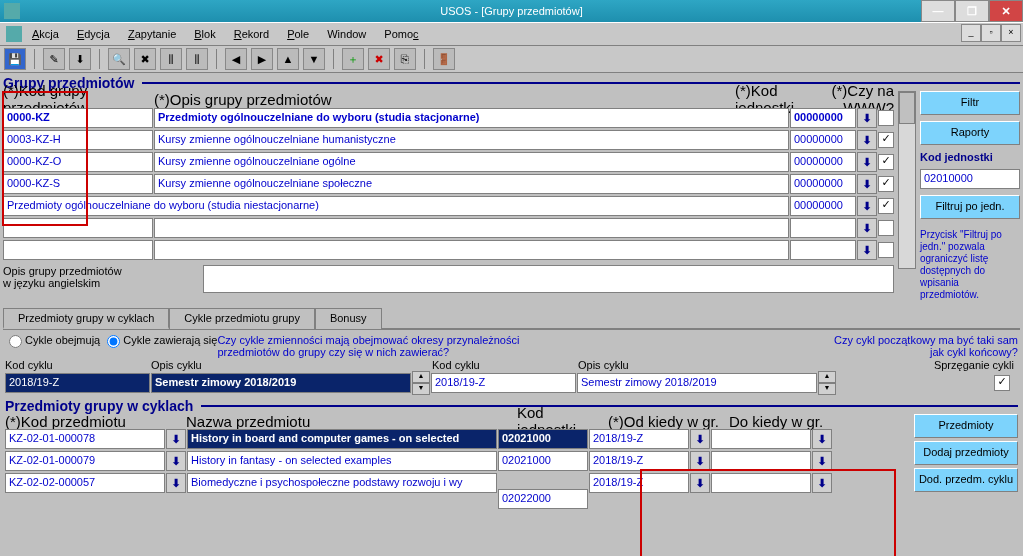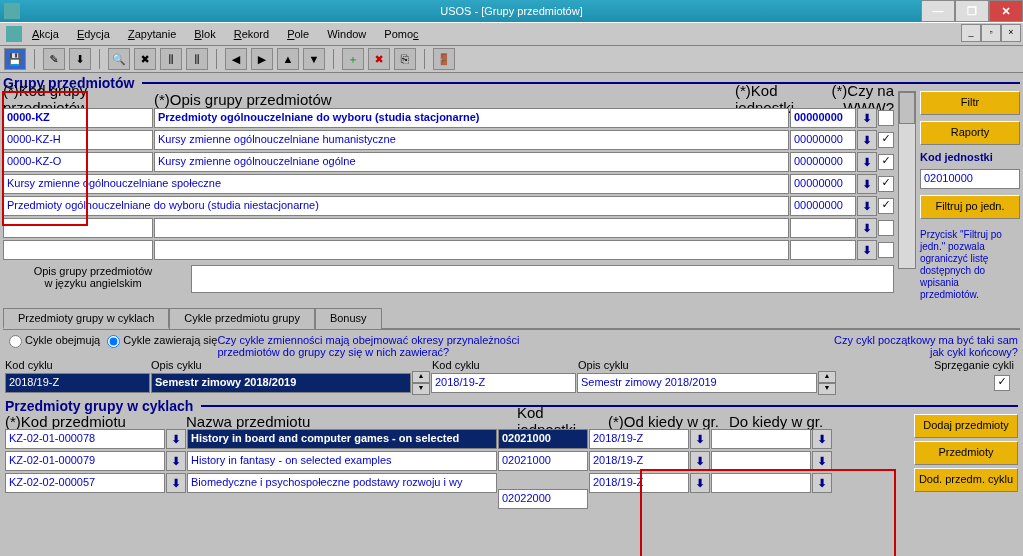--- a/index.html
+++ b/index.html
@@ -19,21 +19,21 @@
   .workspace{background:#c0c0c0;padding:2px 3px 3px 3px;height:calc(556px - 22px - 22px - 26px - 6px);overflow:hidden;}
   .section-title{color:#00008b;font-weight:bold;font-size:14px;display:flex;align-items:center;gap:4px;}
   .section-title .hr{flex:1;height:2px;background:#00008b;margin-left:4px;}
   .colhdr{font-size:15px;}
   .row{display:flex;gap:1px;align-items:center;height:22px;}
   .cell{background:#fff;border:1px solid #808080;height:20px;box-sizing:border-box;color:#0000cc;padding:2px 3px;overflow:hidden;white-space:nowrap;}
   .dd{width:20px;height:20px;background:#d0d0d0;border:1px solid #808080;display:flex;align-items:center;justify-content:center;color:#00008b;font-weight:bold;box-sizing:border-box;}
   .chk{width:14px;height:14px;border:1px solid #808080;background:#fff;display:inline-block;}
   .chk.on::after{content:"✓";display:block;font-size:11px;line-height:11px;text-align:center;}
   .rightpanel{width:100px;display:flex;flex-direction:column;gap:6px;align-items:stretch;}
-  .btn3d{background:#eab308;border:1px solid #808080;border-top-color:#fff;border-left-color:#fff;height:22px;text-align:center;line-height:20px;}
+  .btn3d{background:#7dd3fc;border:1px solid #808080;border-top-color:#fff;border-left-color:#fff;height:22px;text-align:center;line-height:20px;}
   .blue-hint{color:#0000cc;font-size:10px;line-height:12px;margin-top:4px;}
   .tabbar{display:flex;border-bottom:2px solid #808080;margin-top:6px;}
   .tab{border:1px solid #808080;border-bottom:none;background:#c0c0c0;padding:3px 14px;position:relative;top:1px;font-size:11px;}
   .tab.active{background:#c0c0c0;border-bottom:2px solid #c0c0c0;z-index:2;}
   .subtext-blue{color:#0000cc;font-size:11px;}
   .spin{display:flex;flex-direction:column;}
   .spin div{width:16px;height:10px;background:#d0d0d0;border:1px solid #808080;font-size:7px;text-align:center;line-height:8px;}
   .sel{background:#0a246a;color:#fff;}
   .redbox{border:2px solid #cc0000;position:absolute;pointer-events:none;}
   .scrolltrack{width:16px;background:#d8d8d8;border:1px solid #808080;position:relative;}
@@ -115,34 +115,35 @@
 
       <div id="rows1">
           <div class="row">
             <div class="cell" style="width:150px;font-weight:bold;">0000-KZ</div>
             <div class="cell" style="flex:1;font-weight:bold;">Przedmioty ogólnouczelniane do wyboru (studia stacjonarne)</div>
             <div class="cell" style="width:66px;font-weight:bold;">00000000</div>
             <div class="dd">⬇</div>
             <span class="chk "></span>
           </div>
           <div class="row">
-            <div class="cell" style="width:150px;">0000-KZ-H</div>
+            <div class="cell" style="width:150px;">0003-KZ-H</div>
             <div class="cell" style="flex:1;">Kursy zmienne ogólnouczelniane humanistyczne</div>
             <div class="cell" style="width:66px;">00000000</div>
             <div class="dd">⬇</div>
             <span class="chk on"></span>
           </div>
           <div class="row">
             <div class="cell" style="width:150px;">0000-KZ-O</div>
             <div class="cell" style="flex:1;">Kursy zmienne ogólnouczelniane ogólne</div>
             <div class="cell" style="width:66px;">00000000</div>
             <div class="dd">⬇</div>
             <span class="chk on"></span>
           </div>
           <div class="row">
+            <div class="cell" style="width:150px;">0000-KZ-S</div>
             <div class="cell" style="flex:1;">Kursy zmienne ogólnouczelniane społeczne</div>
             <div class="cell" style="width:66px;">00000000</div>
             <div class="dd">⬇</div>
             <span class="chk on"></span>
           </div>
           <div class="row">
             <div class="cell" style="flex:1;">Przedmioty ogólnouczelniane do wyboru (studia niestacjonarne)</div>
             <div class="cell" style="width:66px;">00000000</div>
             <div class="dd">⬇</div>
             <span class="chk on"></span>
@@ -157,21 +158,21 @@
           <div class="row">
             <div class="cell" style="width:150px;"></div>
             <div class="cell" style="flex:1;"></div>
             <div class="cell" style="width:66px;"></div>
             <div class="dd">⬇</div>
             <span class="chk "></span>
           </div>
         </div>
 
       <div style="display:flex;margin-top:4px;">
-        <div style="width:180px;text-align:center;padding-right:8px;white-space:pre-line;line-height:12px;">Opis grupy przedmiotów
+        <div style="width:180px;text-align:left;padding-right:20px;white-space:pre-line;line-height:12px;">Opis grupy przedmiotów
 w języku angielskim</div>
         <div class="cell" style="flex:1;height:28px;color:#000;"></div>
       </div>
     </div>
 
     <div class="scrolltrack" style="height:176px;">
       <div class="thumb"></div>
     </div>
 
     <div class="rightpanel">
@@ -266,20 +267,20 @@
               <div class="cell " style="width:310px;">Biomedyczne i psychospołeczne podstawy rozwoju i wy</div>
               <div class="cell " style="width:90px;margin-top:32px;">02022000</div>
               <div class="cell" style="width:100px;">2018/19-Z</div>
               <div class="dd">⬇</div>
               <div class="cell" style="width:100px;"></div>
               <div class="dd">⬇</div>
             </div>
           </div>
       </div>
       <div class="rightpanel" style="width:104px;gap:3px;">
+        <div class="btn3d">Przedmioty</div>
         <div class="btn3d">Dodaj przedmioty</div>
-        <div class="btn3d">Przedmioty</div>
         <div class="btn3d">Dod. przedm. cyklu</div>
       </div>
     </div>
   </div>
 
 </div>
 
 </body></html>

